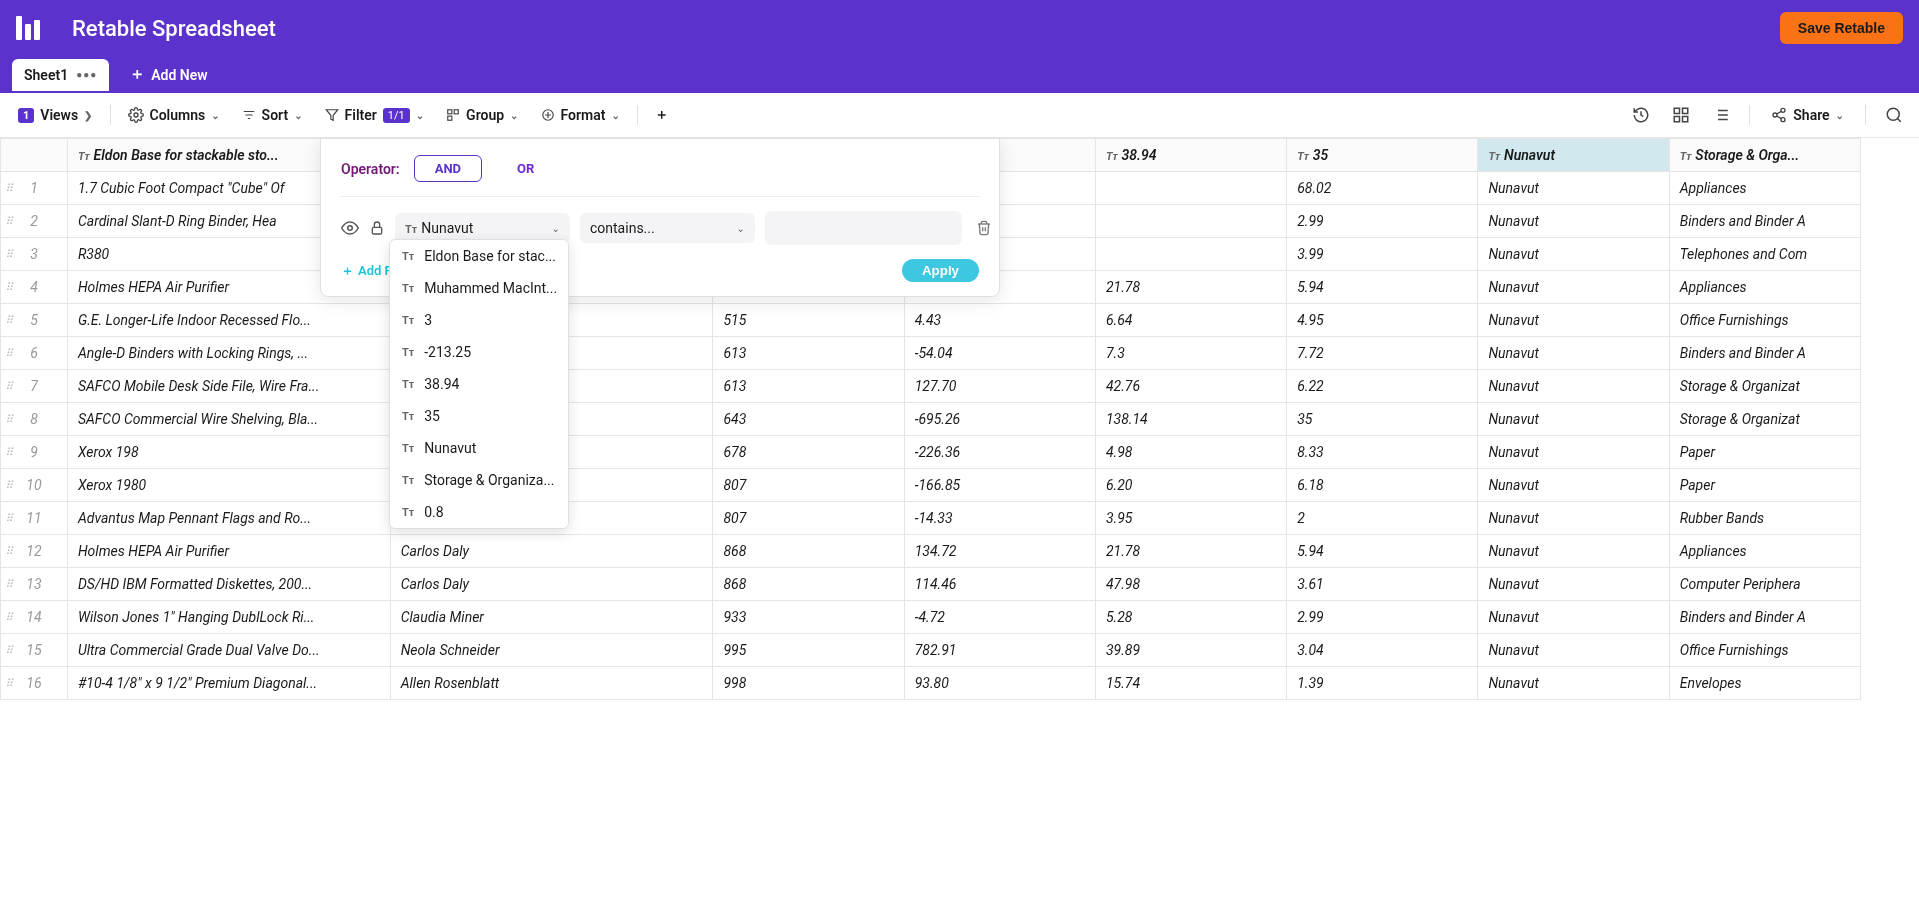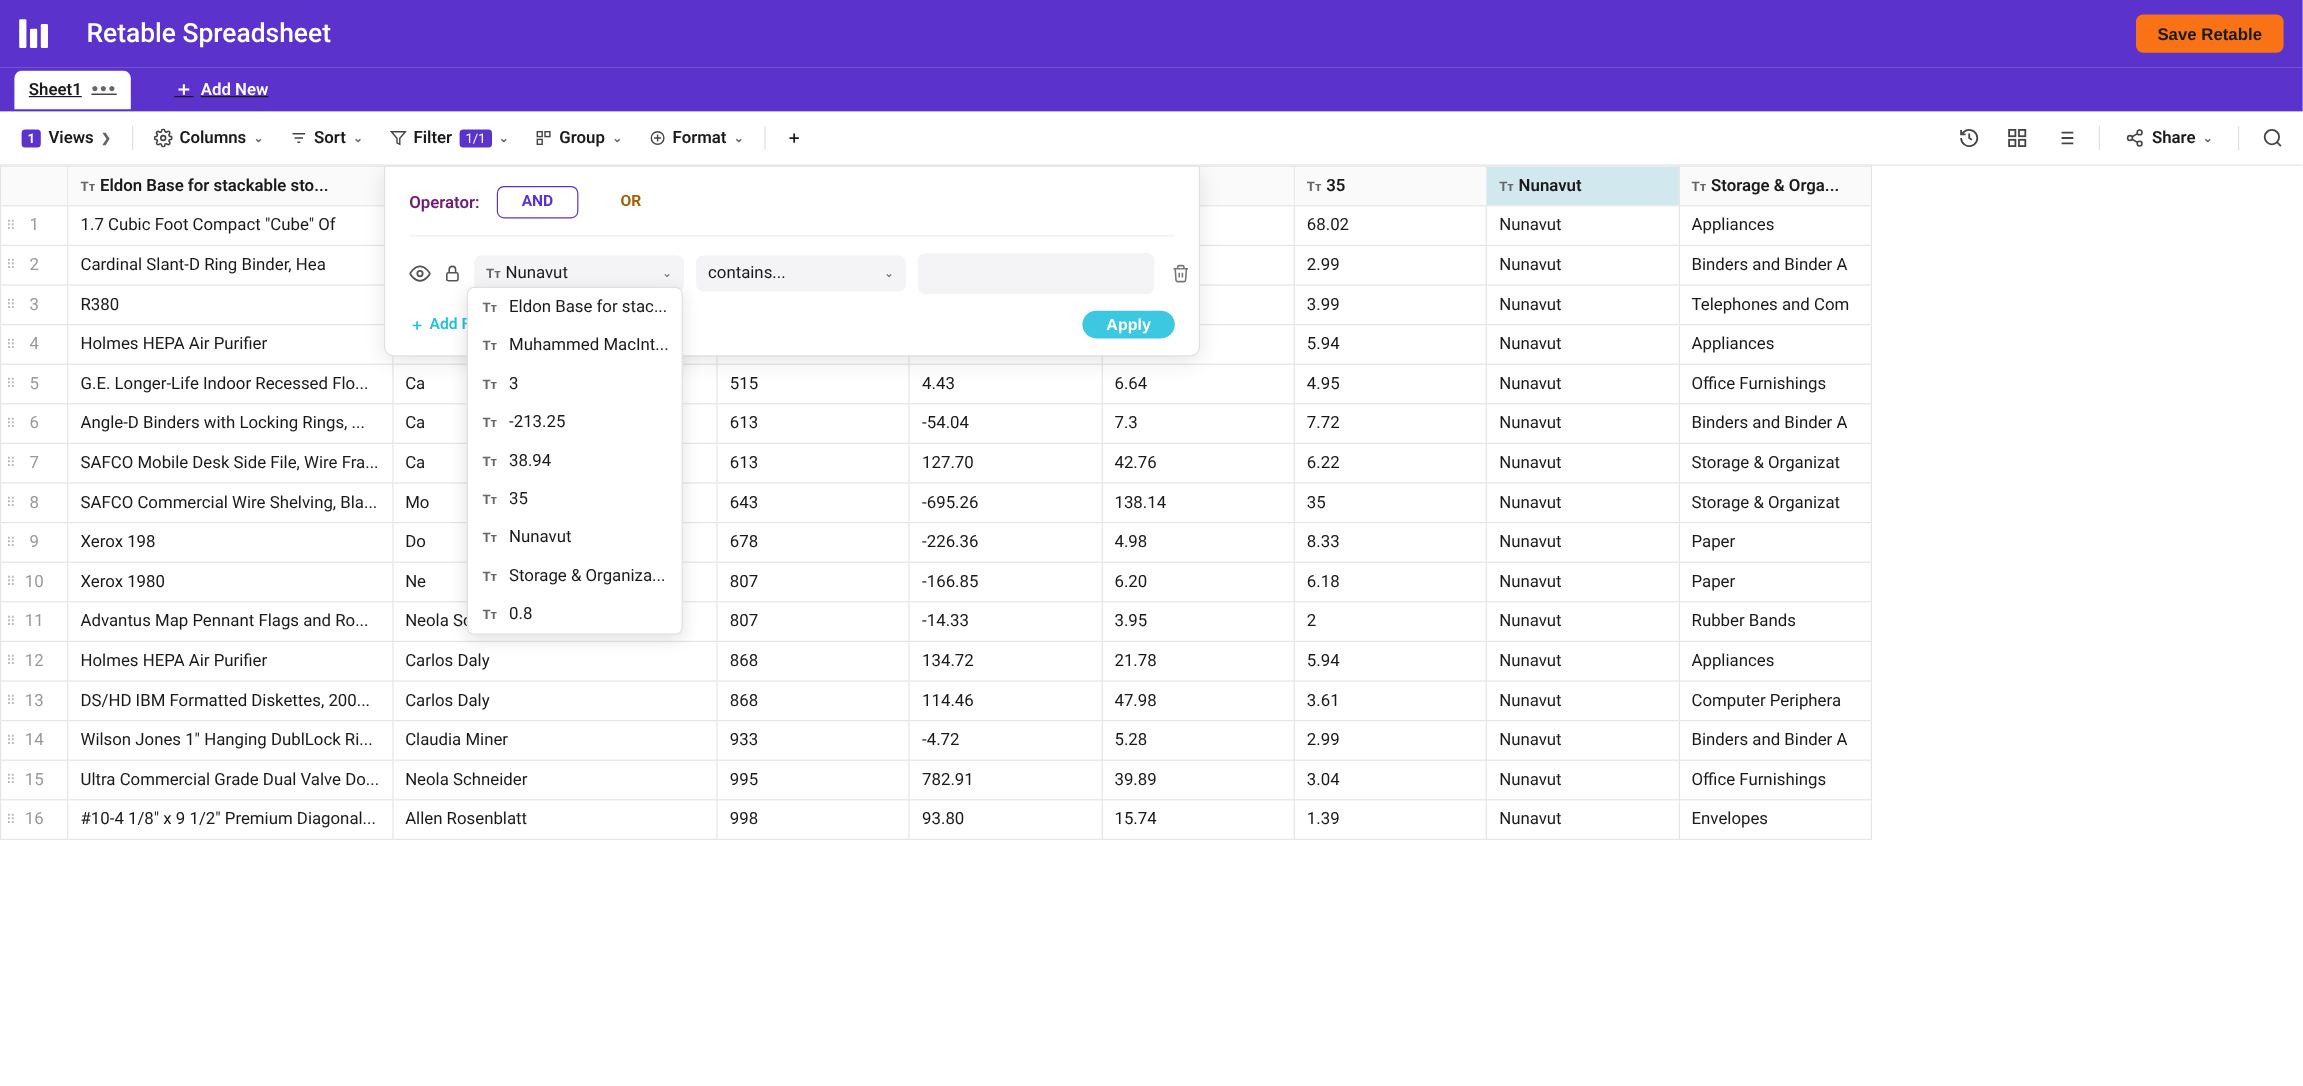--- a/index.html
+++ b/index.html
@@ -9,38 +9,38 @@
   .header-left { display: flex; align-items: center; gap: 32px; }
   .logo { display: flex; align-items: center; gap: 4px; }
   .logo-bars { display: flex; gap: 3px; }
   .logo-bar { width: 6px; background: #fff; border-radius: 1px; }
   .logo-bar.b1 { height: 24px; }
   .logo-bar.b2 { height: 16px; margin-top: 8px; }
   .logo-bar.b3 { height: 20px; margin-top: 4px; }
   .app-title { font-size: 22px; font-weight: 500; }
   .save-btn { background: #f97316; color: #1a1a1a; border: none; padding: 8px 18px; border-radius: 6px; font-weight: 600; font-size: 14px; cursor: pointer; }
   
-  .tabbar { background: #5b32cb; display: flex; align-items: center; gap: 24px; padding: 0 12px; text-decoration: underline; }
+  .tabbar { background: #5b32cb; display: flex; align-items: center; gap: 8px; padding: 0 12px; }
   .sheet-tab { background: #fff; color: #1a1a1a; padding: 8px 12px; border-radius: 6px 6px 0 0; display: flex; align-items: center; gap: 8px; font-weight: 600; }
   .dots { font-size: 10px; letter-spacing: 1px; color: #666; cursor: pointer; }
   .add-new { color: #fff; display: flex; align-items: center; gap: 6px; font-weight: 600; padding: 8px 12px; cursor: pointer; }
   .plus { font-size: 16px; }
   
   .toolbar { background: #fff; border-bottom: 1px solid #e5e5e5; padding: 7px 10px; display: flex; align-items: center; justify-content: space-between; }
   .toolbar-left { display: flex; align-items: center; gap: 6px; }
   .toolbar-right { display: flex; align-items: center; gap: 10px; }
   .tb-btn { display: flex; align-items: center; gap: 6px; padding: 5px 8px; border-radius: 4px; cursor: pointer; font-weight: 600; font-size: 14px; color: #1a1a1a; }
   .badge { background: #5b32cb; color: #fff; font-size: 11px; padding: 1px 5px; border-radius: 3px; font-weight: 700; }
   .badge-outline { background: #5b32cb; color: #fff; font-size: 11px; padding: 1px 5px; border-radius: 3px; font-weight: 400; }
   .divider { width: 1px; height: 20px; background: #e0e0e0; margin: 0 3px; }
   .chev { font-size: 10px; color: #666; }
   .icon-btn { padding: 6px; cursor: pointer; color: #555; border-radius: 4px; }
   
   .grid-wrap { position: relative; overflow: auto; height: calc(100vh - 145px); }
-  .overflow-inner { width: 1560px; }
+  .overflow-inner { width: 1861px; font-style: italic; }
   table { border-collapse: collapse; width: 100%; table-layout: fixed; }
   th, td { border: 1px solid #e5e5e5; text-align: left; padding: 8px 10px; overflow: hidden; white-space: nowrap; text-overflow: ellipsis; font-size: 14px; }
   th { background: #fafafa; font-weight: 600; position: sticky; top: 0; }
   th.active { background: #d1e9ee; }
   .row-handle { width: 55px; text-align: center; color: #999; font-size: 14px; position: relative; }
   .drag { position: absolute; left: 4px; top: 50%; transform: translateY(-50%); color: #bbb; font-size: 11px; letter-spacing: -2px; }
   .col-icon { display: inline-block; margin-right: 4px; font-size: 11px; font-weight: 700; color: #666; }
   
   col.c-handle { width: 56px; }
   col.c-a { width: 270px; }
@@ -50,21 +50,21 @@
   col.c-e { width: 160px; }
   col.c-f { width: 160px; }
   col.c-g { width: 160px; }
   col.c-h { width: 160px; }
   
   .filter-panel { position: absolute; top: 0; left: 320px; width: 680px; background: #fff; border: 1px solid #e0e0e0; border-radius: 0 0 8px 8px; box-shadow: 0 4px 18px rgba(0,0,0,0.1); padding: 16px 20px 14px; z-index: 20; }
   .op-row { display: flex; align-items: center; gap: 14px; padding-bottom: 14px; border-bottom: 1px solid #eee; }
   .op-label { font-weight: 600; color: #701a75; }
   .op-btn { padding: 5px 20px; border-radius: 6px; font-weight: 700; font-size: 13px; cursor: pointer; }
   .op-btn.active { border: 1px solid #5b32cb; color: #5b32cb; }
-  .op-btn.inactive { color: #a16207; border: 1px solid transparent; }
+  .op-btn.inactive { color: #6d28d9; border: 1px solid transparent; }
   .filter-row { display: flex; align-items: center; gap: 10px; padding: 14px 0 4px; }
   .mini-icon { width: 20px; color: #666; cursor: pointer; text-align: center; }
   .fsel { flex: 0 0 auto; background: #f4f4f6; border-radius: 6px; padding: 7px 10px; display: flex; align-items: center; justify-content: space-between; cursor: pointer; }
   .fsel.col { width: 175px; }
   .fsel.cond { width: 175px; }
   .finput { flex: 1; background: #f4f4f6; border-radius: 6px; padding: 7px 10px; min-height: 34px; border: none; }
   .trash { color: #888; cursor: pointer; padding: 4px; }
   .panel-footer { display: flex; justify-content: space-between; align-items: center; padding-top: 10px; }
   .add-filter { color: #22c3d8; font-weight: 600; font-size: 13px; display: flex; align-items: center; gap: 4px; cursor: pointer; }
   .apply-btn { background: #3bc8e0; color: #fff; border: none; padding: 4px 20px; border-radius: 16px; font-weight: 700; cursor: pointer; }

